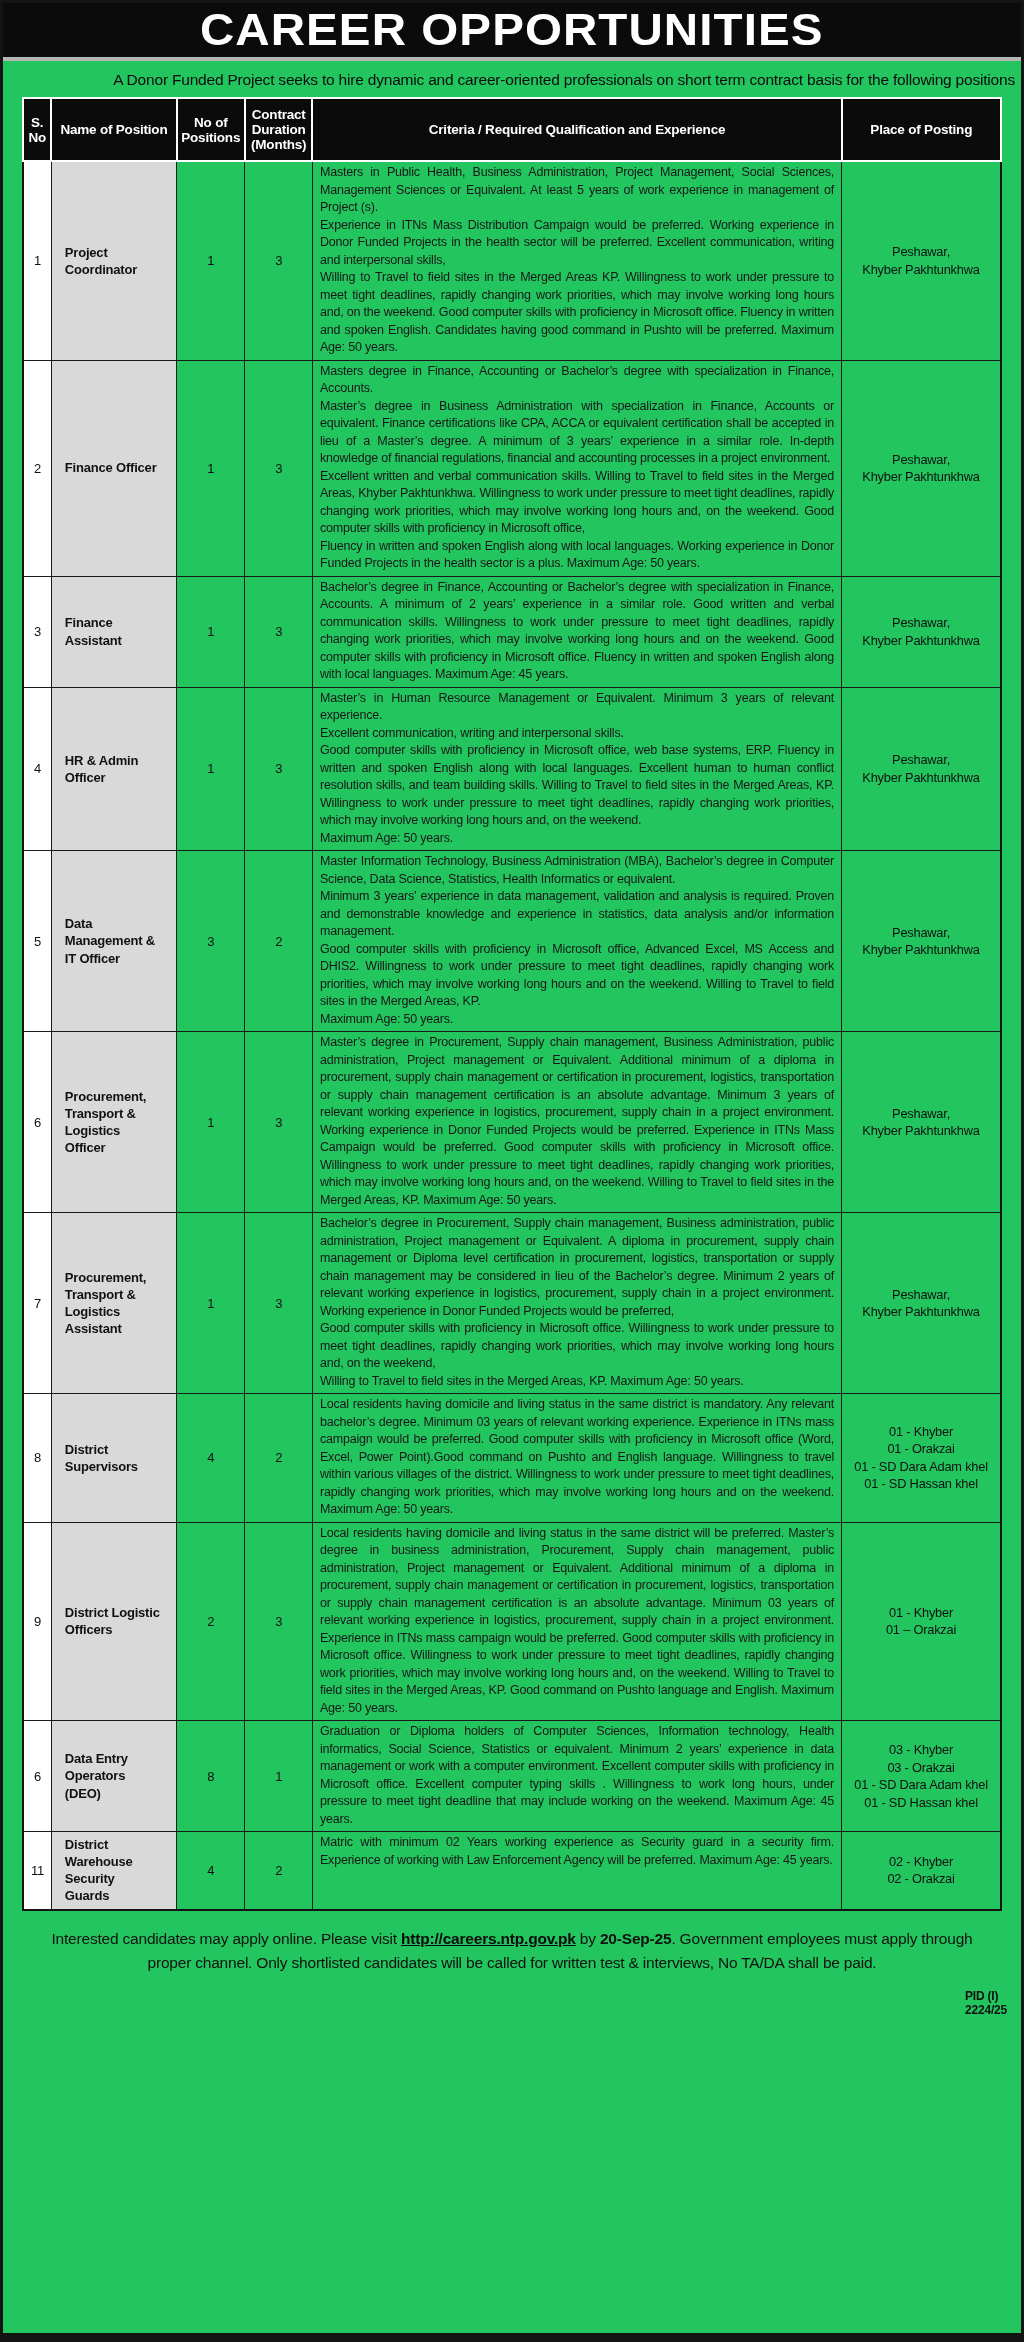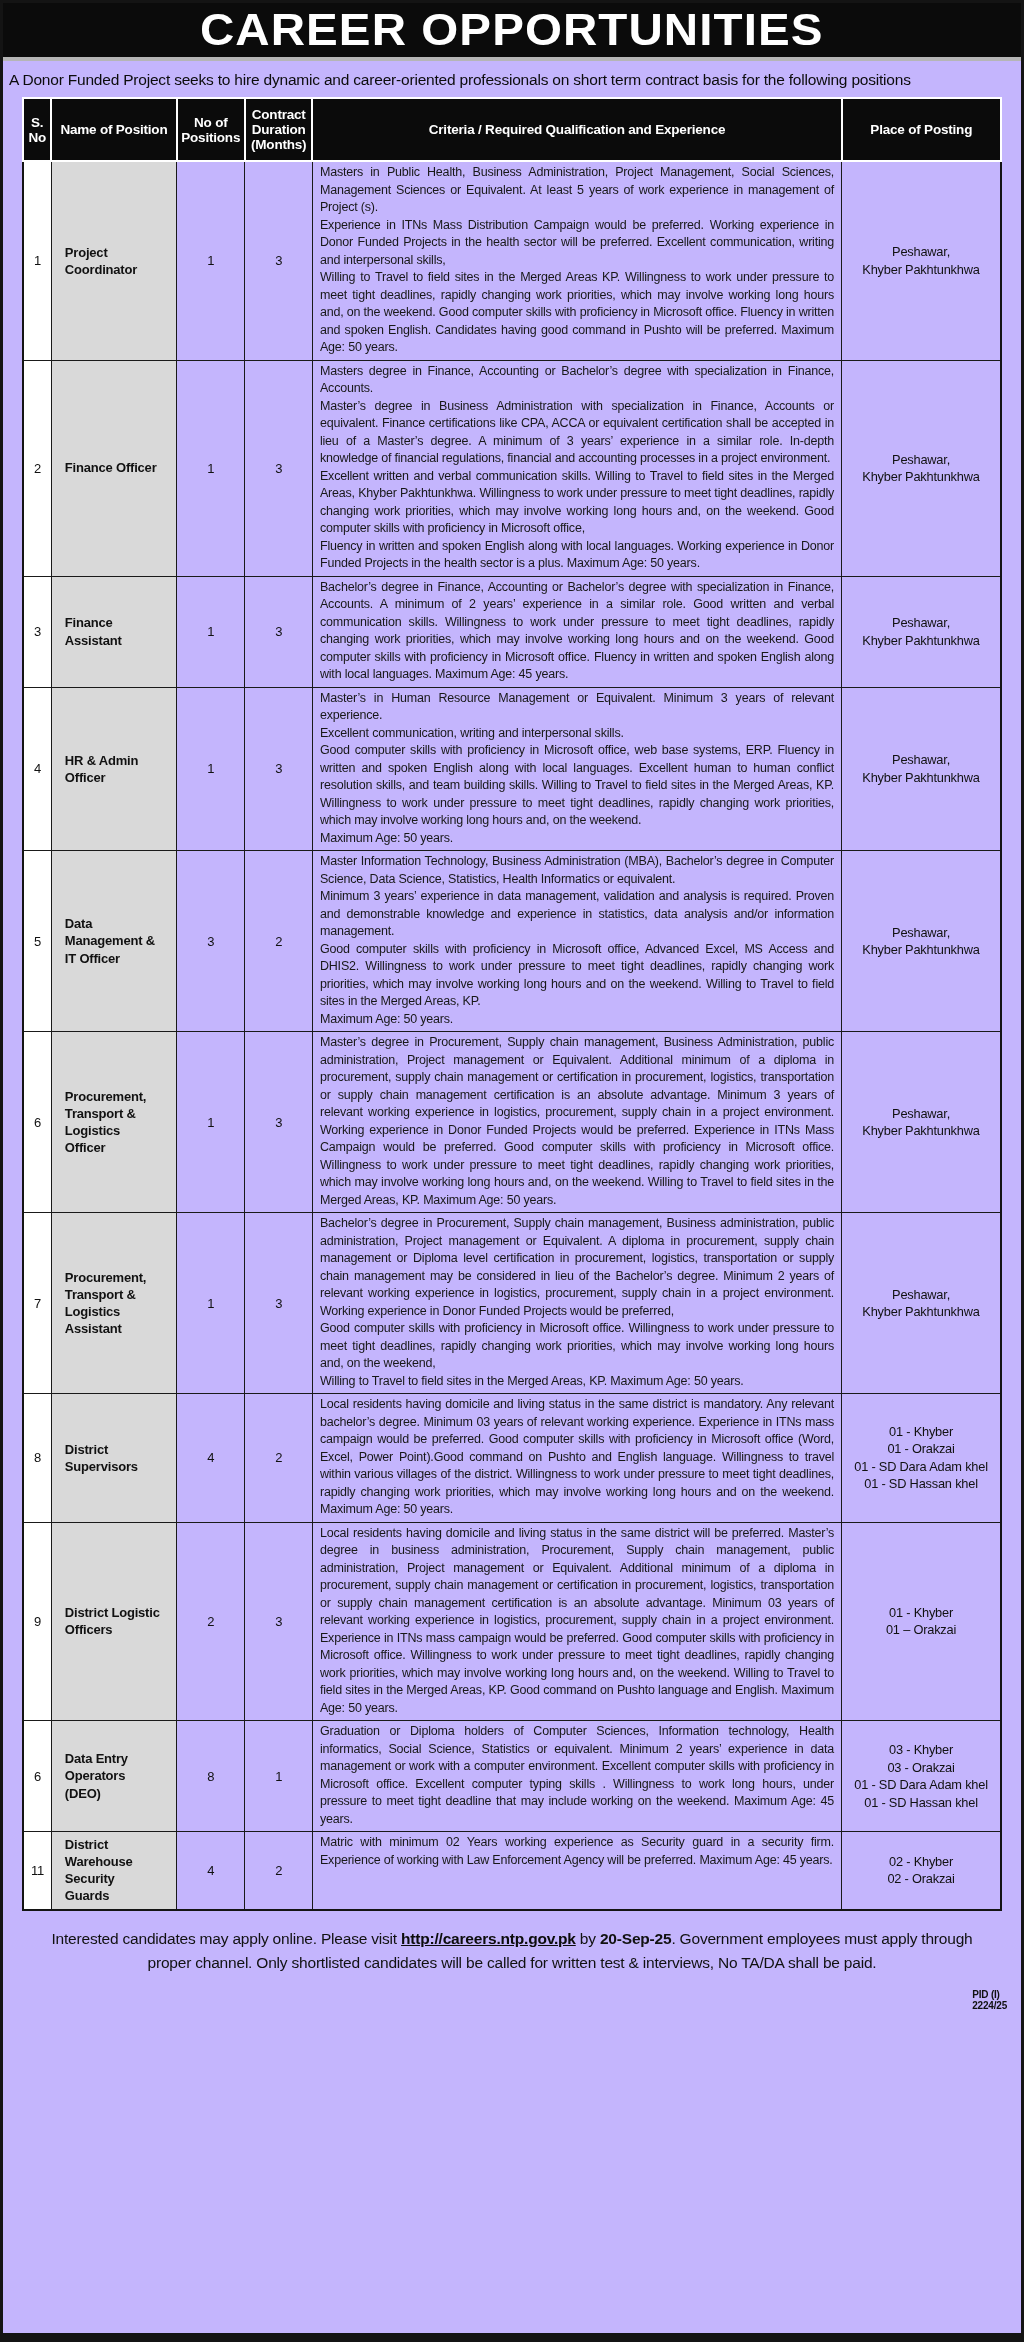--- a/index.html
+++ b/index.html
@@ -7,42 +7,42 @@
     width: 1024px;
     background: #fff;
     font-family: "Liberation Sans", sans-serif;
     color: #111;
   }
   .ad-frame {
     width: 1024px;
     min-height: 2342px;
     border: 3px solid #141414;
     border-bottom: 9px solid #141414;
-    background: #c4b5fd;
+    background: #22c55e;
     display: flex;
     flex-direction: column;
   }
   .banner {
     background: #0b0b0b;
     height: 58px;
     display: flex;
     align-items: center;
     justify-content: center;
     border-bottom: 4px solid #b5b5b5;
   }
   .banner-title {
     color: #fff;
     font-weight: 700;
     font-size: 44px;
     letter-spacing: 1px;
     transform: scale(1.08, 1.02);
     white-space: nowrap;
   }
   .intro {
-    text-align: left;
+    text-align: right;
     font-size: 15.5px;
     letter-spacing: -0.2px;
     padding: 10px 6px 8px 6px;
     color: #0c0c0c;
   }
   .table-wrap { padding: 0 19px 6px 19px; }
   table.jobs-table {
     width: 100%;
     border-collapse: collapse;
     table-layout: fixed;
@@ -141,23 +141,23 @@
   }
   .contact {
     text-align: center;
     font-weight: 700;
     font-size: 20px;
     letter-spacing: -0.2px;
   }
   .pid {
     position: absolute;
     right: 4px;
-    bottom: 6px;
-    font-weight: 700;
-    font-size: 10px;
+    bottom: 0;
+    font-weight: 700;
+    font-size: 12px;
     letter-spacing: -0.2px;
   }
 </style>
 </head>
 <body>
 
 <div class="ad-frame">
 
   <div class="banner">
     <div class="banner-title">CAREER OPPORTUNITIES</div>

